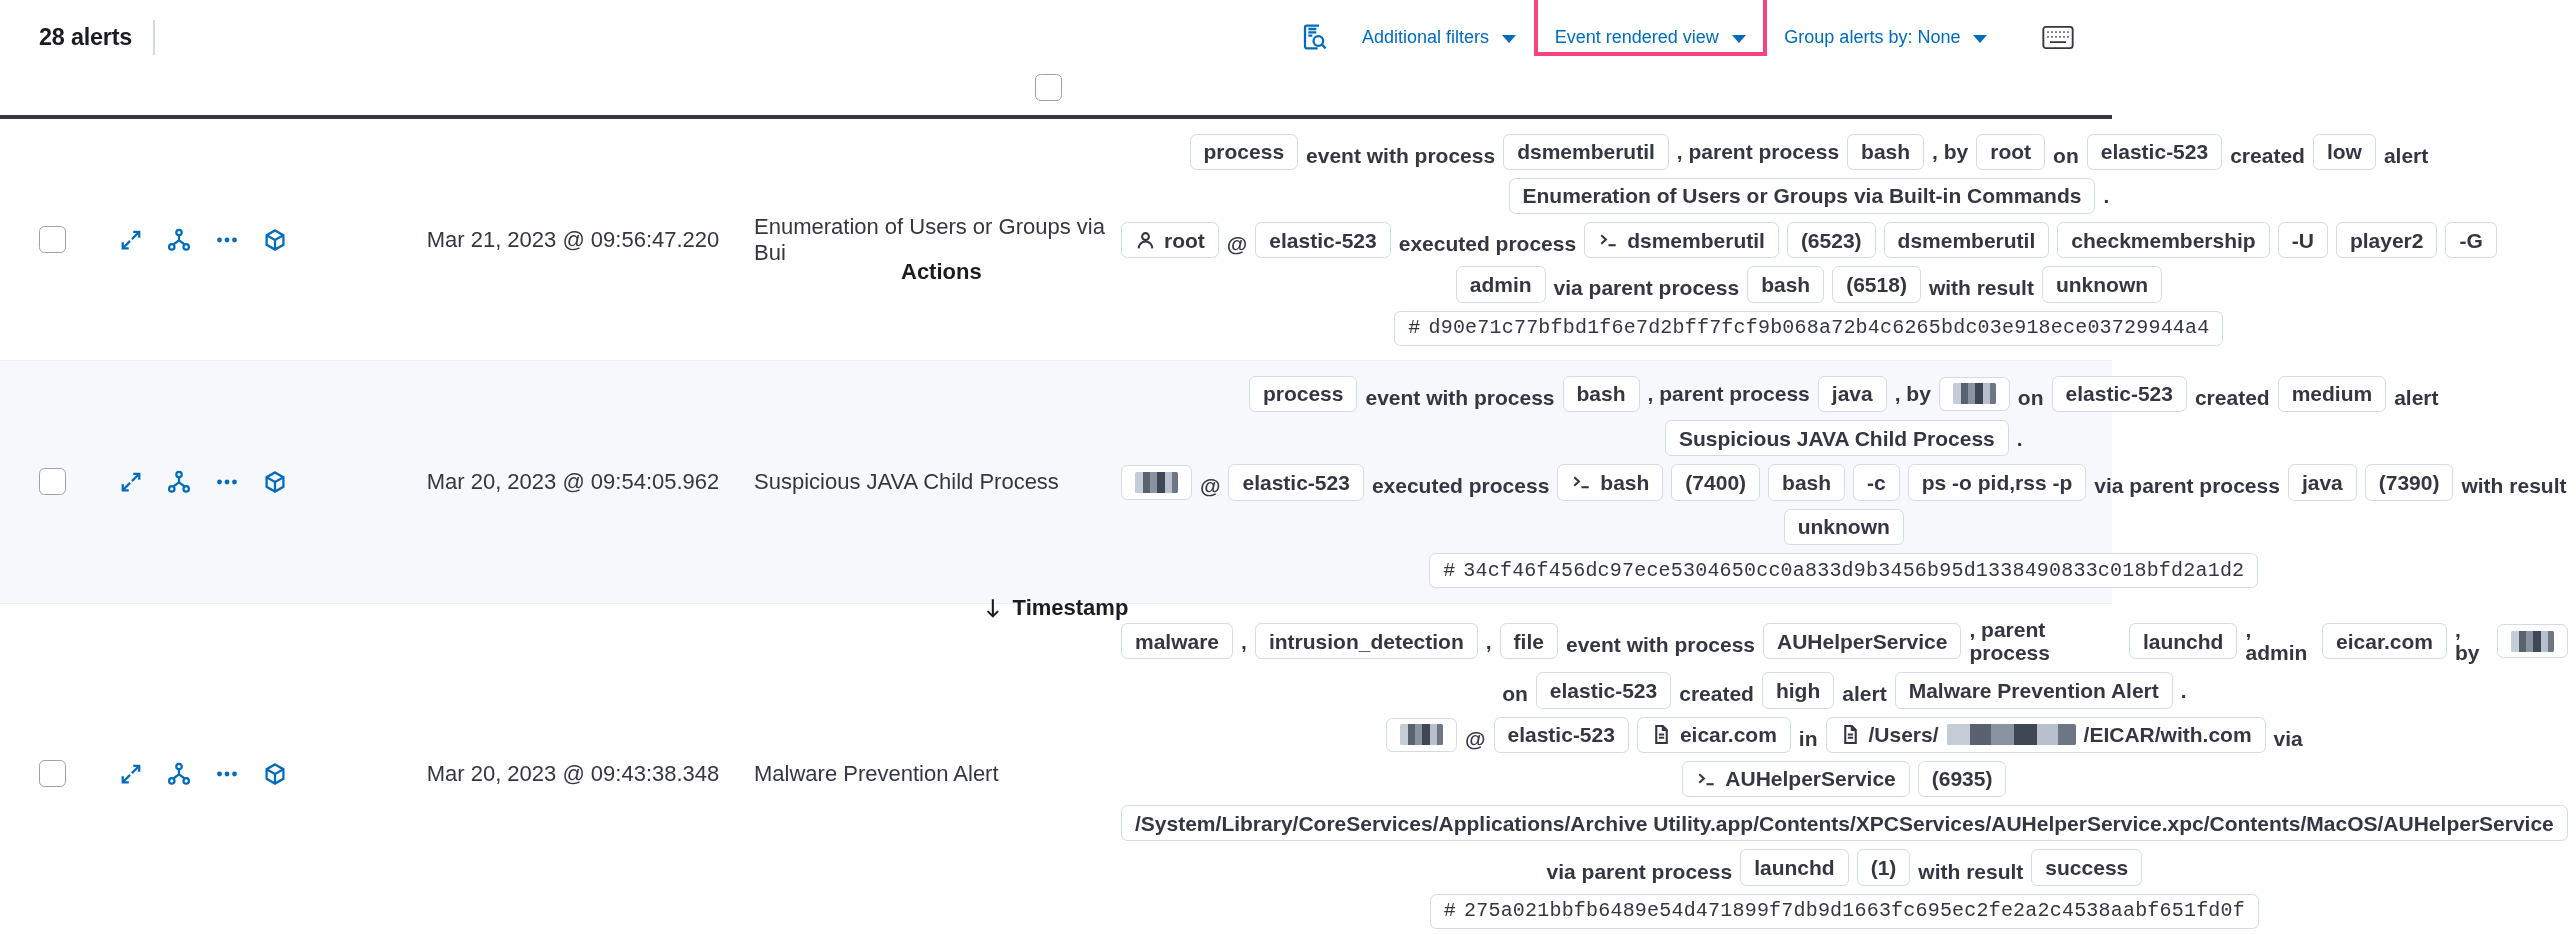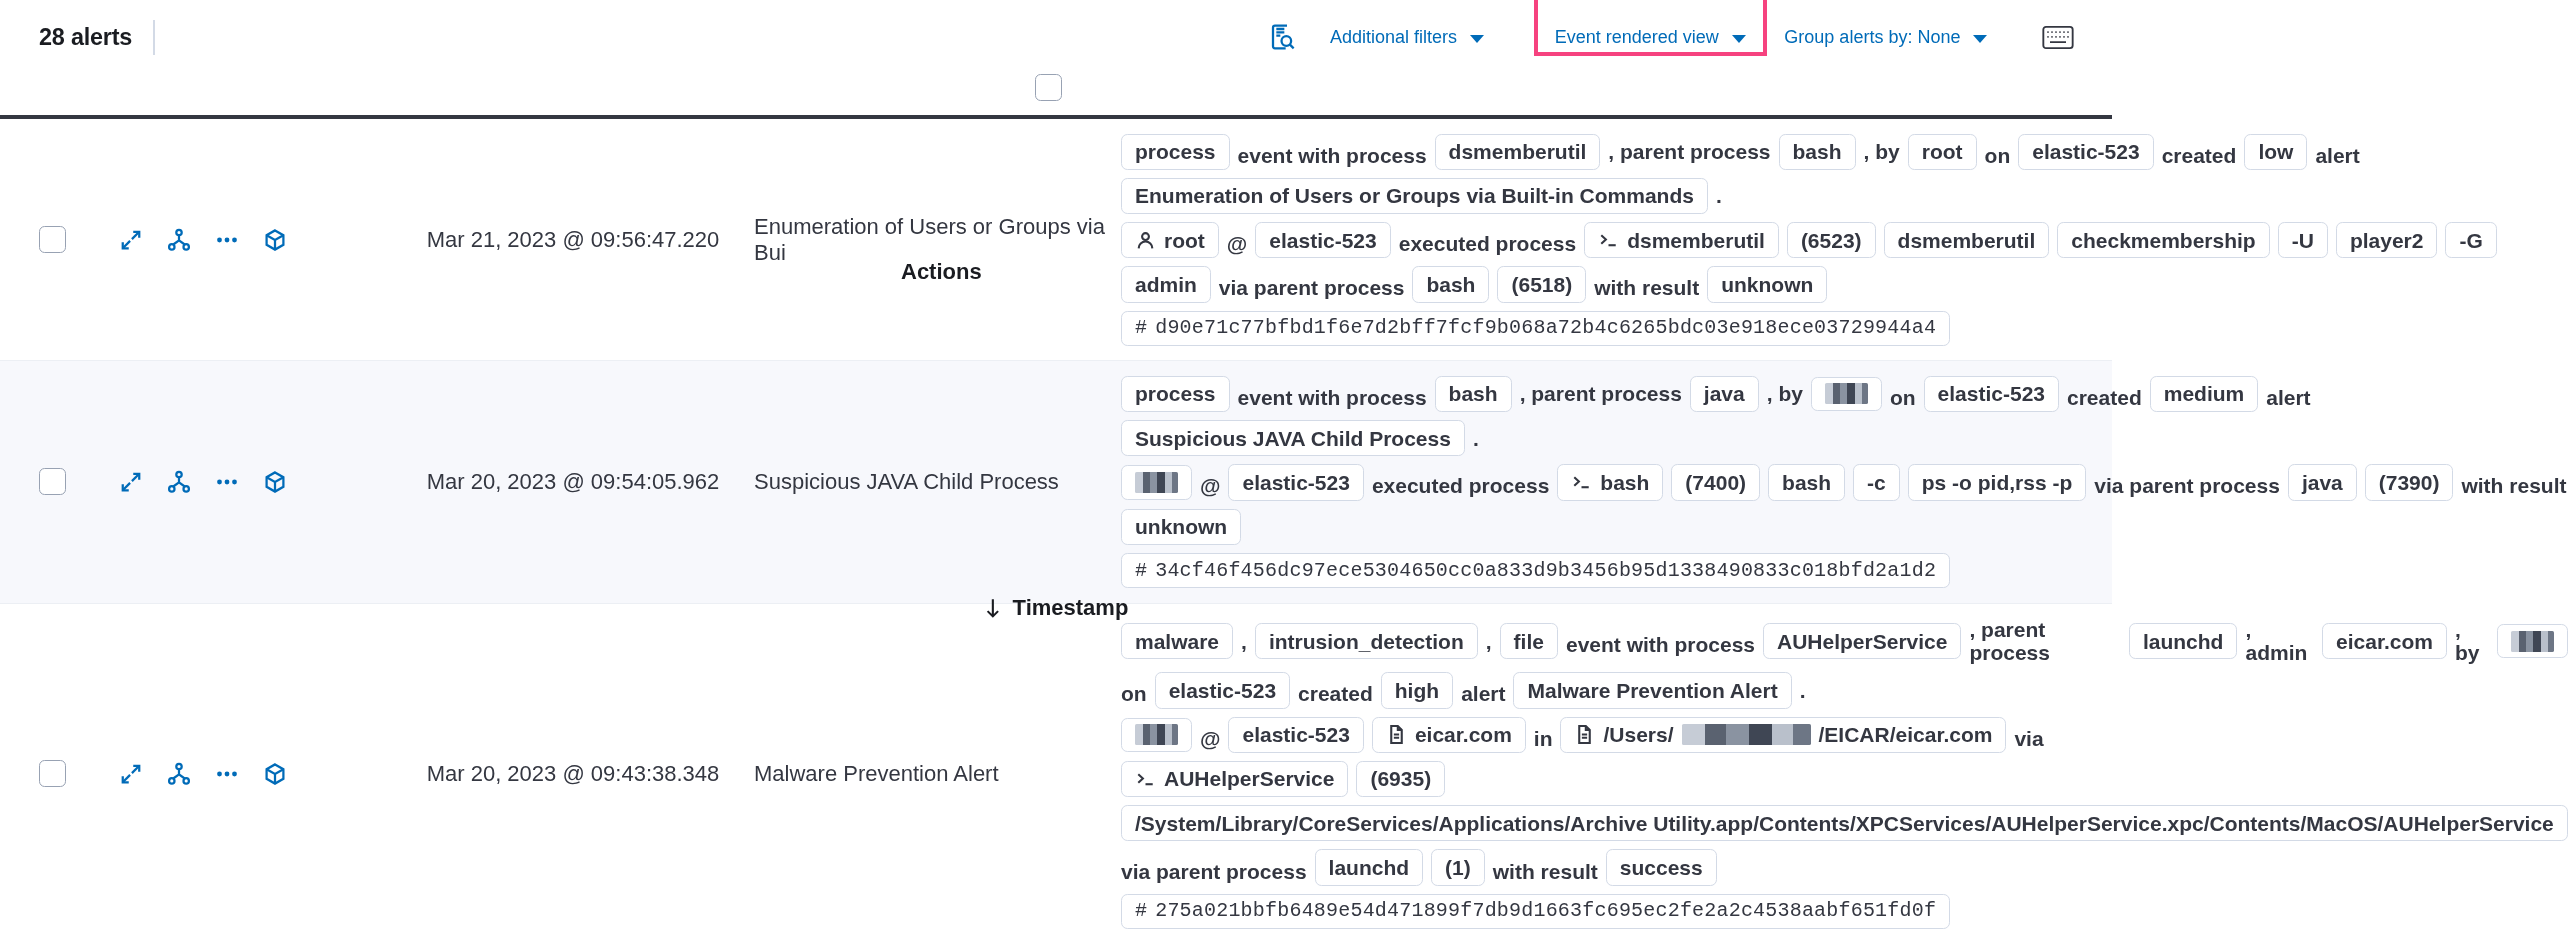--- a/index.html
+++ b/index.html
@@ -48,21 +48,20 @@
     gap: 9.7px;
     font-size: 18px;
     color: #006bb8;
     font-weight: 400;
     padding: 4.8px 17.7px;
     white-space: nowrap;
   }
   .tb-link.boxed {
     position: relative;
     padding: 11.3px 21px;
-    margin-left: 32px;
   }
   .pink-box {
     position: absolute;
     left: 0; top: -19.3px;
     width: 100%;
     height: 60px;
     border: 4.8px solid #f6427f;
     pointer-events: none;
   }
   .caret {
@@ -128,21 +127,21 @@
     padding-left: 37px;
   }
   .ts, .rule {
     font-size: 22px;
     color: #343741;
   }
   .summary {
     flex: 1 1 auto;
     display: flex;
     flex-direction: column;
-    align-items: flex-start;
+    align-items: center;
     gap: 8px;
     padding: 14.5px 0;
   }
   .sline {
     display: flex;
     flex-wrap: nowrap;
     align-items: center;
     justify-content: center;
     gap: 8px;
     font-size: 21px;
@@ -628,21 +627,21 @@
             <span class="chip">
               <span>
                 <svg width="21" height="21" fill="none" stroke="#343741" stroke-width="1.6" viewBox="0 0 16 16">
                   <path d="M4 1.5h5l3 3v10H4z"></path>
                   <path d="M9 1.5v3h3"></path>
                   <path d="M6 8h4M6 10.5h4"></path>
                 </svg>
               </span>
               <span>/Users/</span>
               <span class="redact w-wide"></span>
-              <span>/EICAR/eicar.com</span>
+              <span>/EICAR/with.com</span>
             </span>
             <span class="txt">via</span>
           </div>
           <div class="sline">
             <span class="chip">
               <span>
                 <svg width="21" height="21" fill="none" stroke="#343741" stroke-width="1.6" viewBox="0 0 16 16">
                   <path d="M2.5 4l3.5 3.2L2.5 10.4"></path>
                   <path d="M8 11.6h5.5"></path>
                 </svg>

